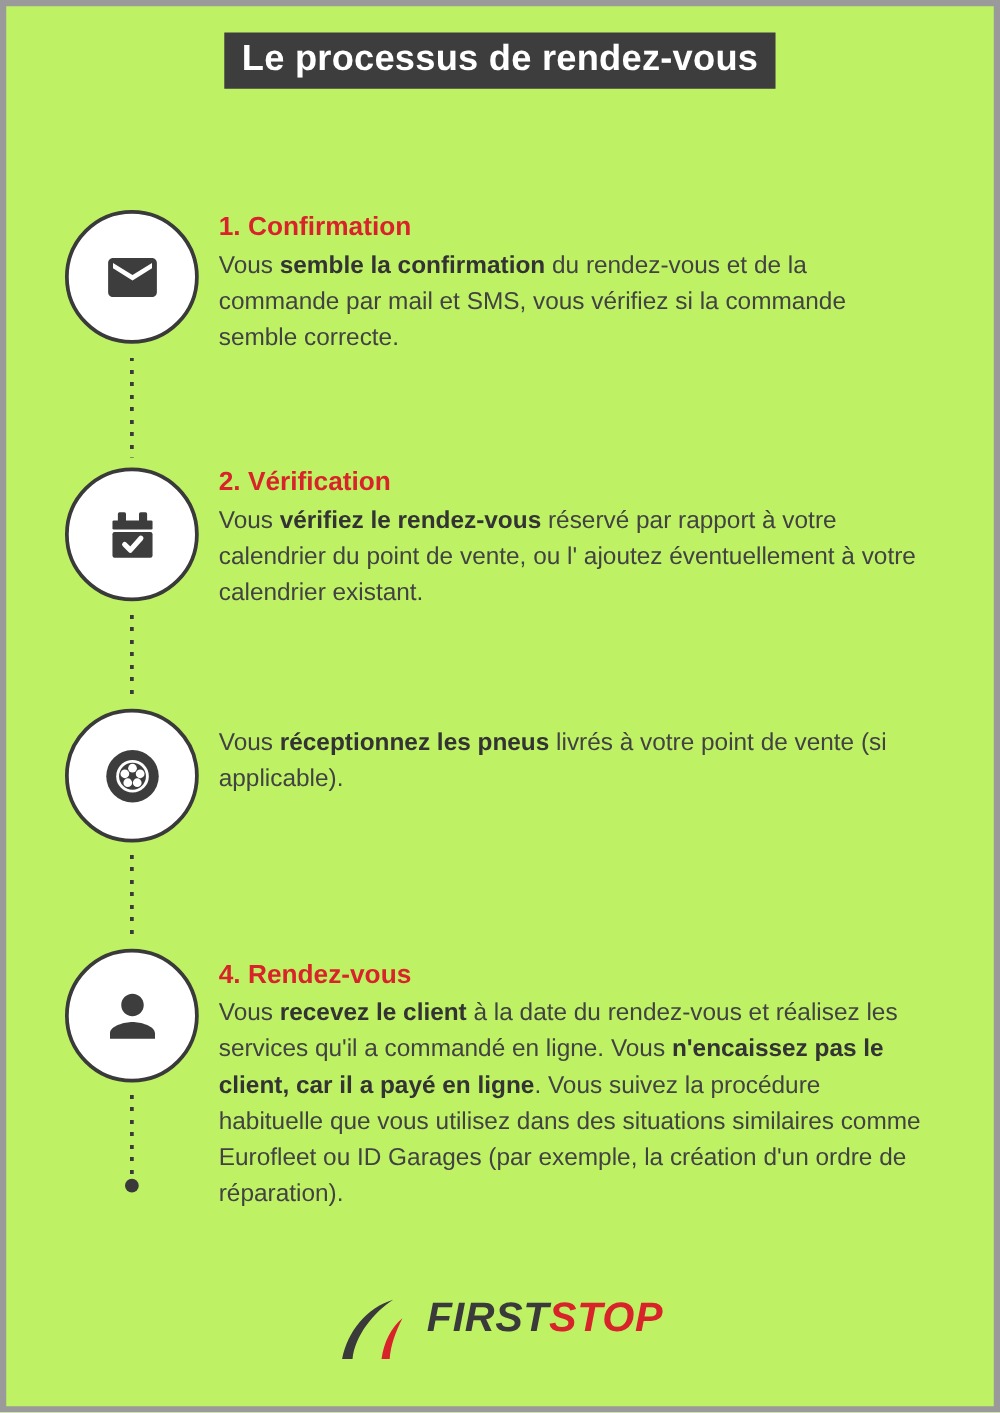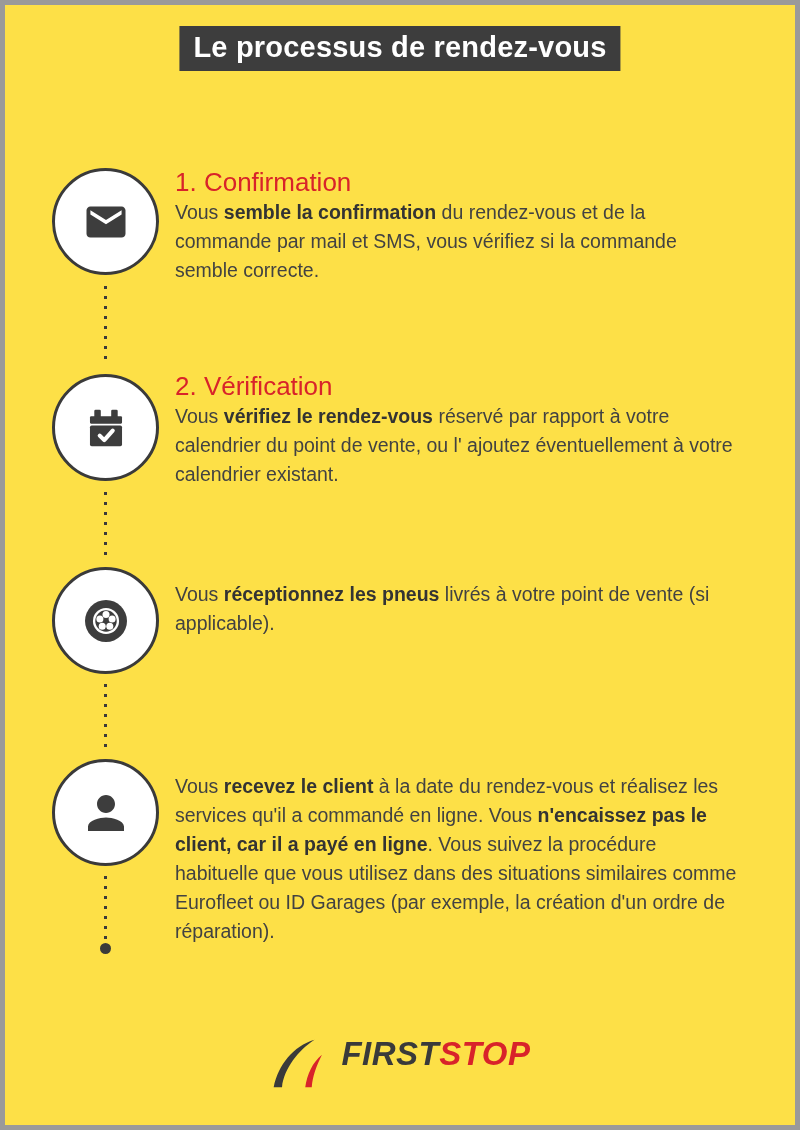--- a/index.html
+++ b/index.html
@@ -1,21 +1,21 @@
 <!DOCTYPE html>
 <html><head>
 <meta charset="utf-8">
 <style>
   html, body { margin: 0; padding: 0; background: #ffffff; }
   * { box-sizing: border-box; }
   .page {
     position: relative;
     width: 800px;
     height: 1130px;
-    background: #fde047;
+    background: #bef264;
     border: 5px solid #9a9a9a;
     font-family: "Liberation Sans", sans-serif;
     overflow: hidden;
   }
   .title-bar {
     position: absolute;
     top: 21px;
     left: 50%;
     transform: translateX(-50%);
     background: #3d3d3d;
@@ -67,22 +67,22 @@
     left: 170px;
     width: 562px;
   }
   .t1 { top: 165px; }
   .t2 { top: 369px; }
   .t3 { top: 571px; }
   .t4 { top: 763px; }
   .step-heading {
     margin: 0;
     color: #d8232a;
-    font-size: 26px;
-    font-weight: 400;
+    font-size: 21px;
+    font-weight: 700;
     line-height: 24px;
   }
   .step-body {
     margin: 4px 0 0 0;
     color: #424242;
     font-size: 19.5px;
     line-height: 29px;
   }
   .step-body b { color: #333333; font-weight: 700; }
   .footer-logo {
@@ -174,20 +174,21 @@
   <div class="step-text t2">
     <h3 class="step-heading">2. Vérification</h3>
     <p class="step-body">Vous <b>vérifiez le rendez-vous</b> réservé par rapport à votre calendrier du point de vente, ou l' ajoutez éventuellement à votre calendrier existant.</p>
   </div>
 
   <div class="step-text t3">
     <p class="step-body">Vous <b>réceptionnez les pneus</b> livrés à votre point de vente (si applicable).</p>
   </div>
 
   <div class="step-text t4">
+    <h3 class="step-heading">4. Rendez-vous</h3>
     <p class="step-body">Vous <b>recevez le client</b> à la date du rendez-vous et réalisez les services qu'il a commandé en ligne. Vous <b>n'encaissez pas le client, car il a payé en ligne</b>. Vous suivez la procédure habituelle que vous utilisez dans des situations similaires comme Eurofleet ou ID Garages (par exemple, la création d'un ordre de réparation).</p>
   </div>
 
   <div class="footer-logo">
     <span>
       <svg width="66" height="52" viewBox="0 0 70 56">
         <path fill="#3a3a3a" d="M4 54 C9 30 25 10 48 3 C31 14 15 34 13 54 Z"></path>
         <path fill="#d8232a" d="M38 54 C40 40 46 27 56 19 C50 31 46 42 45 54 Z"></path>
       </svg>
     </span>

